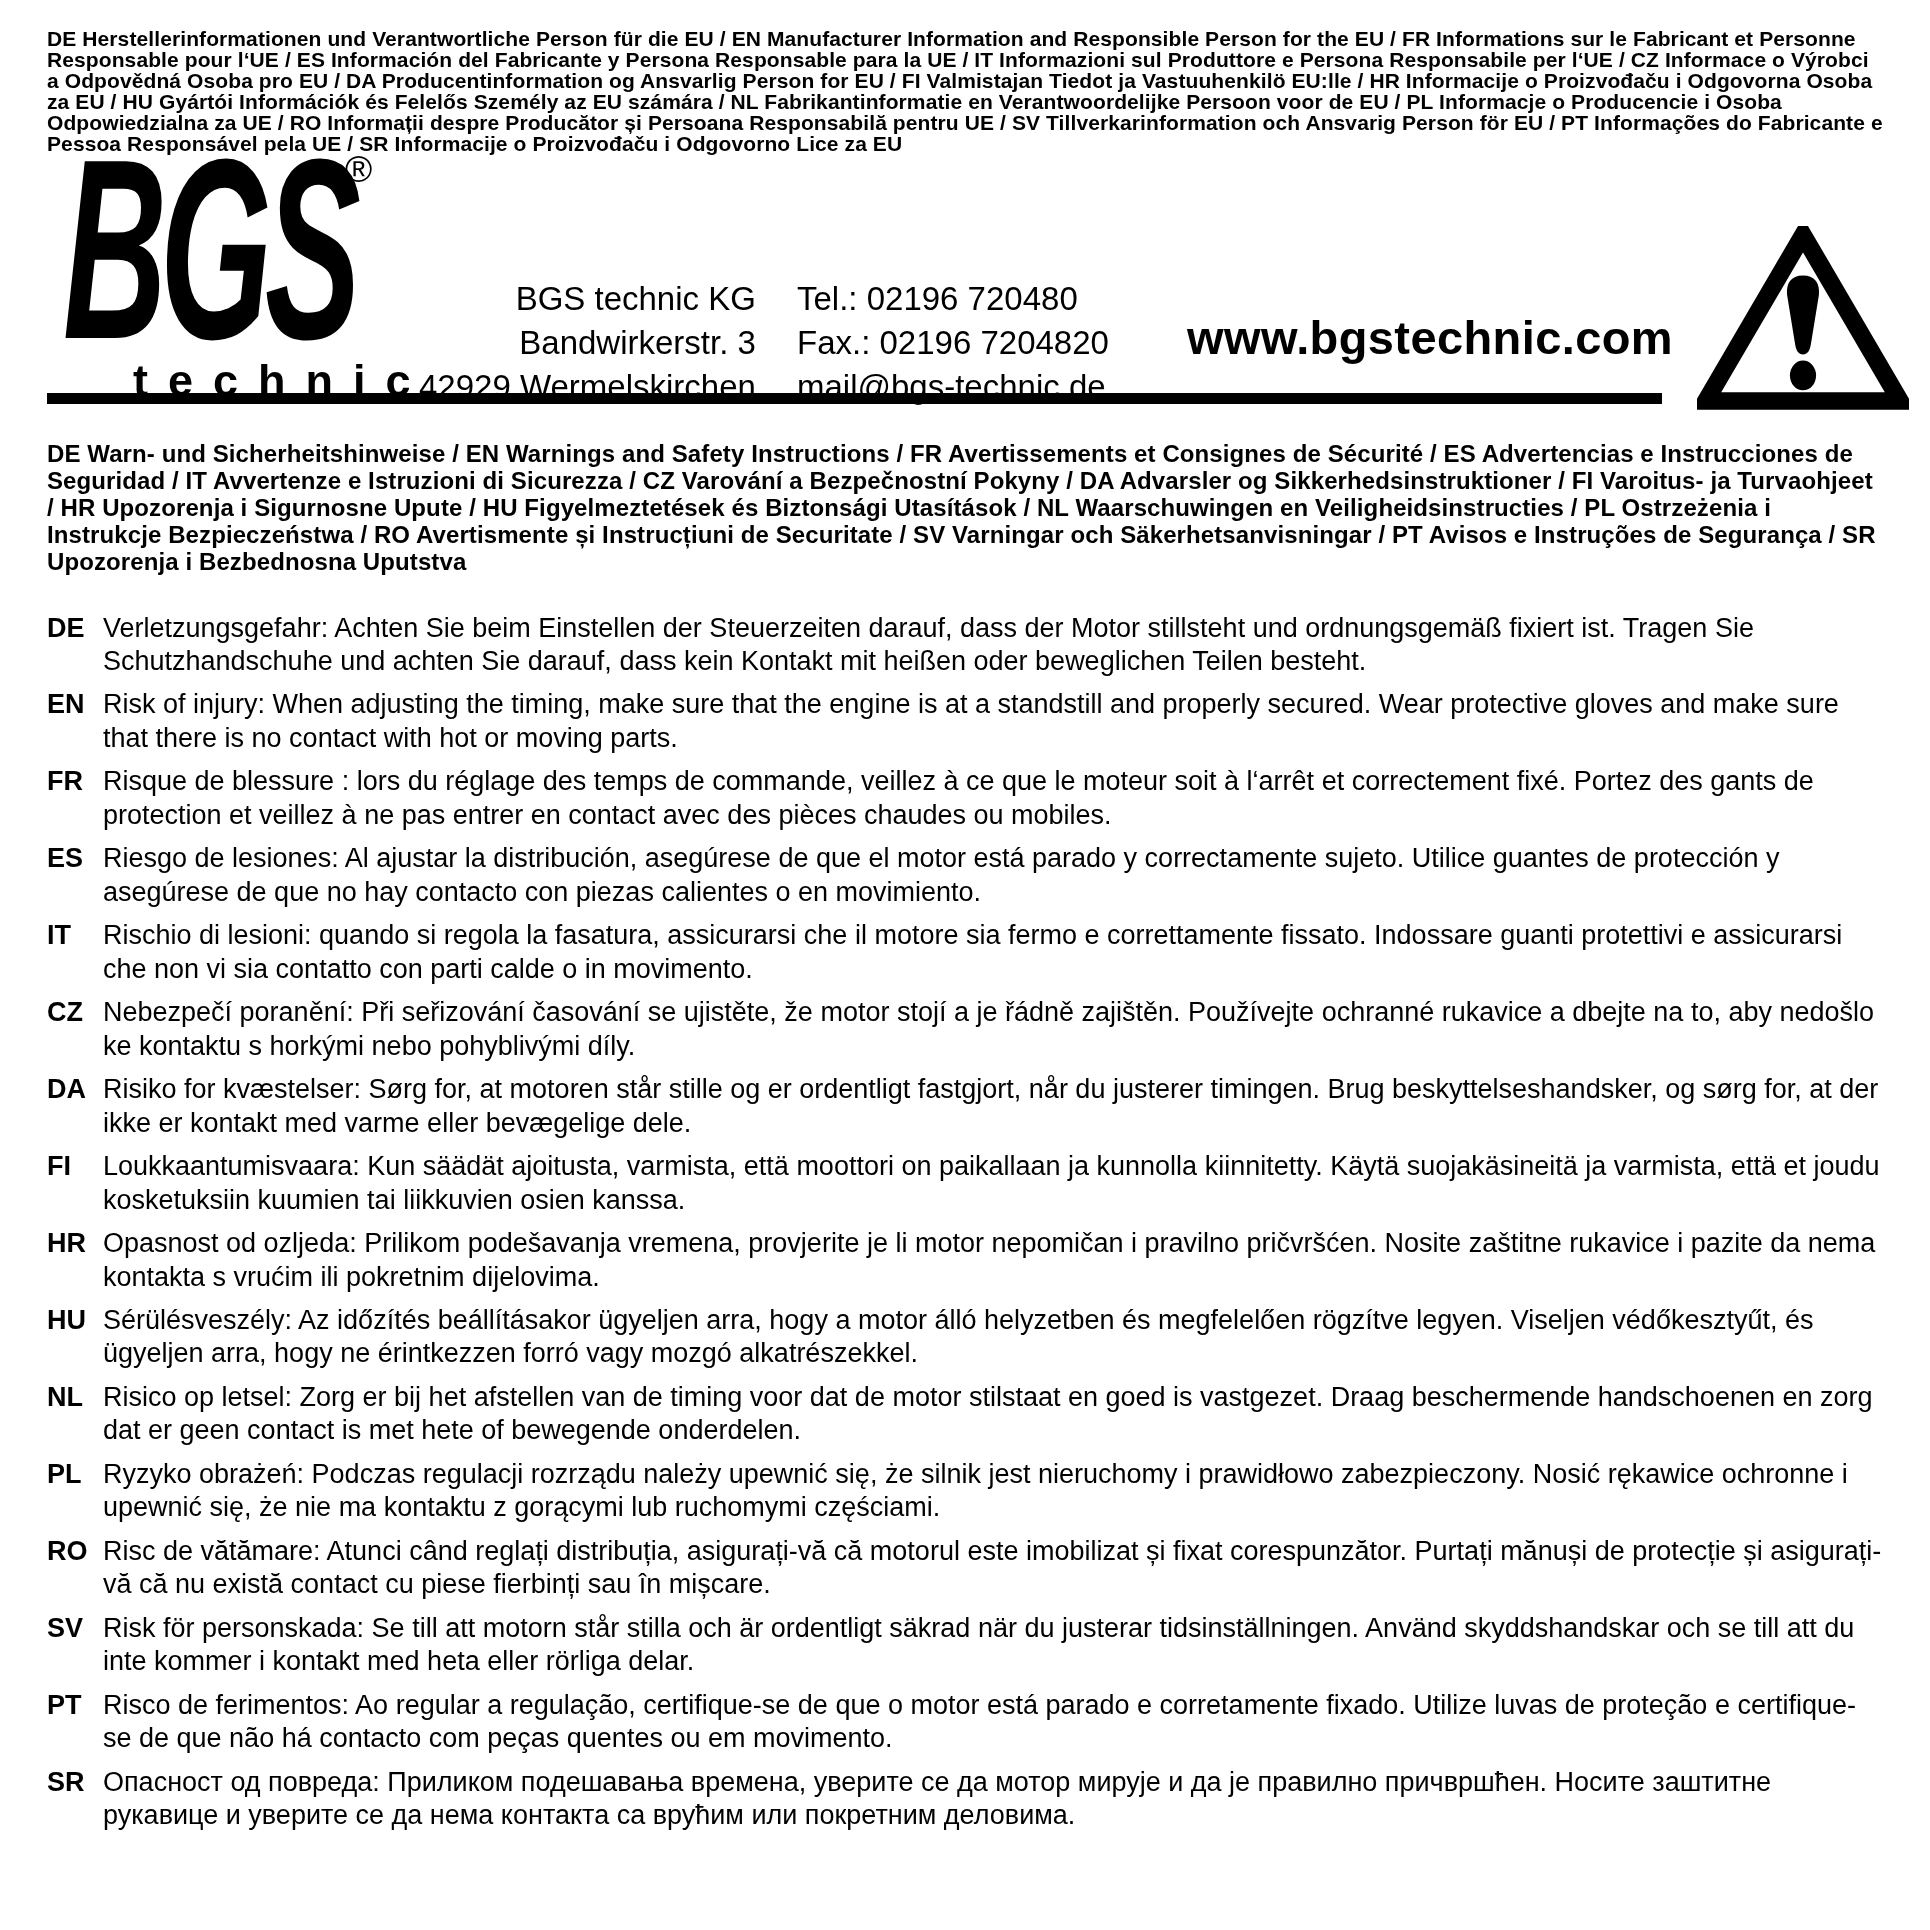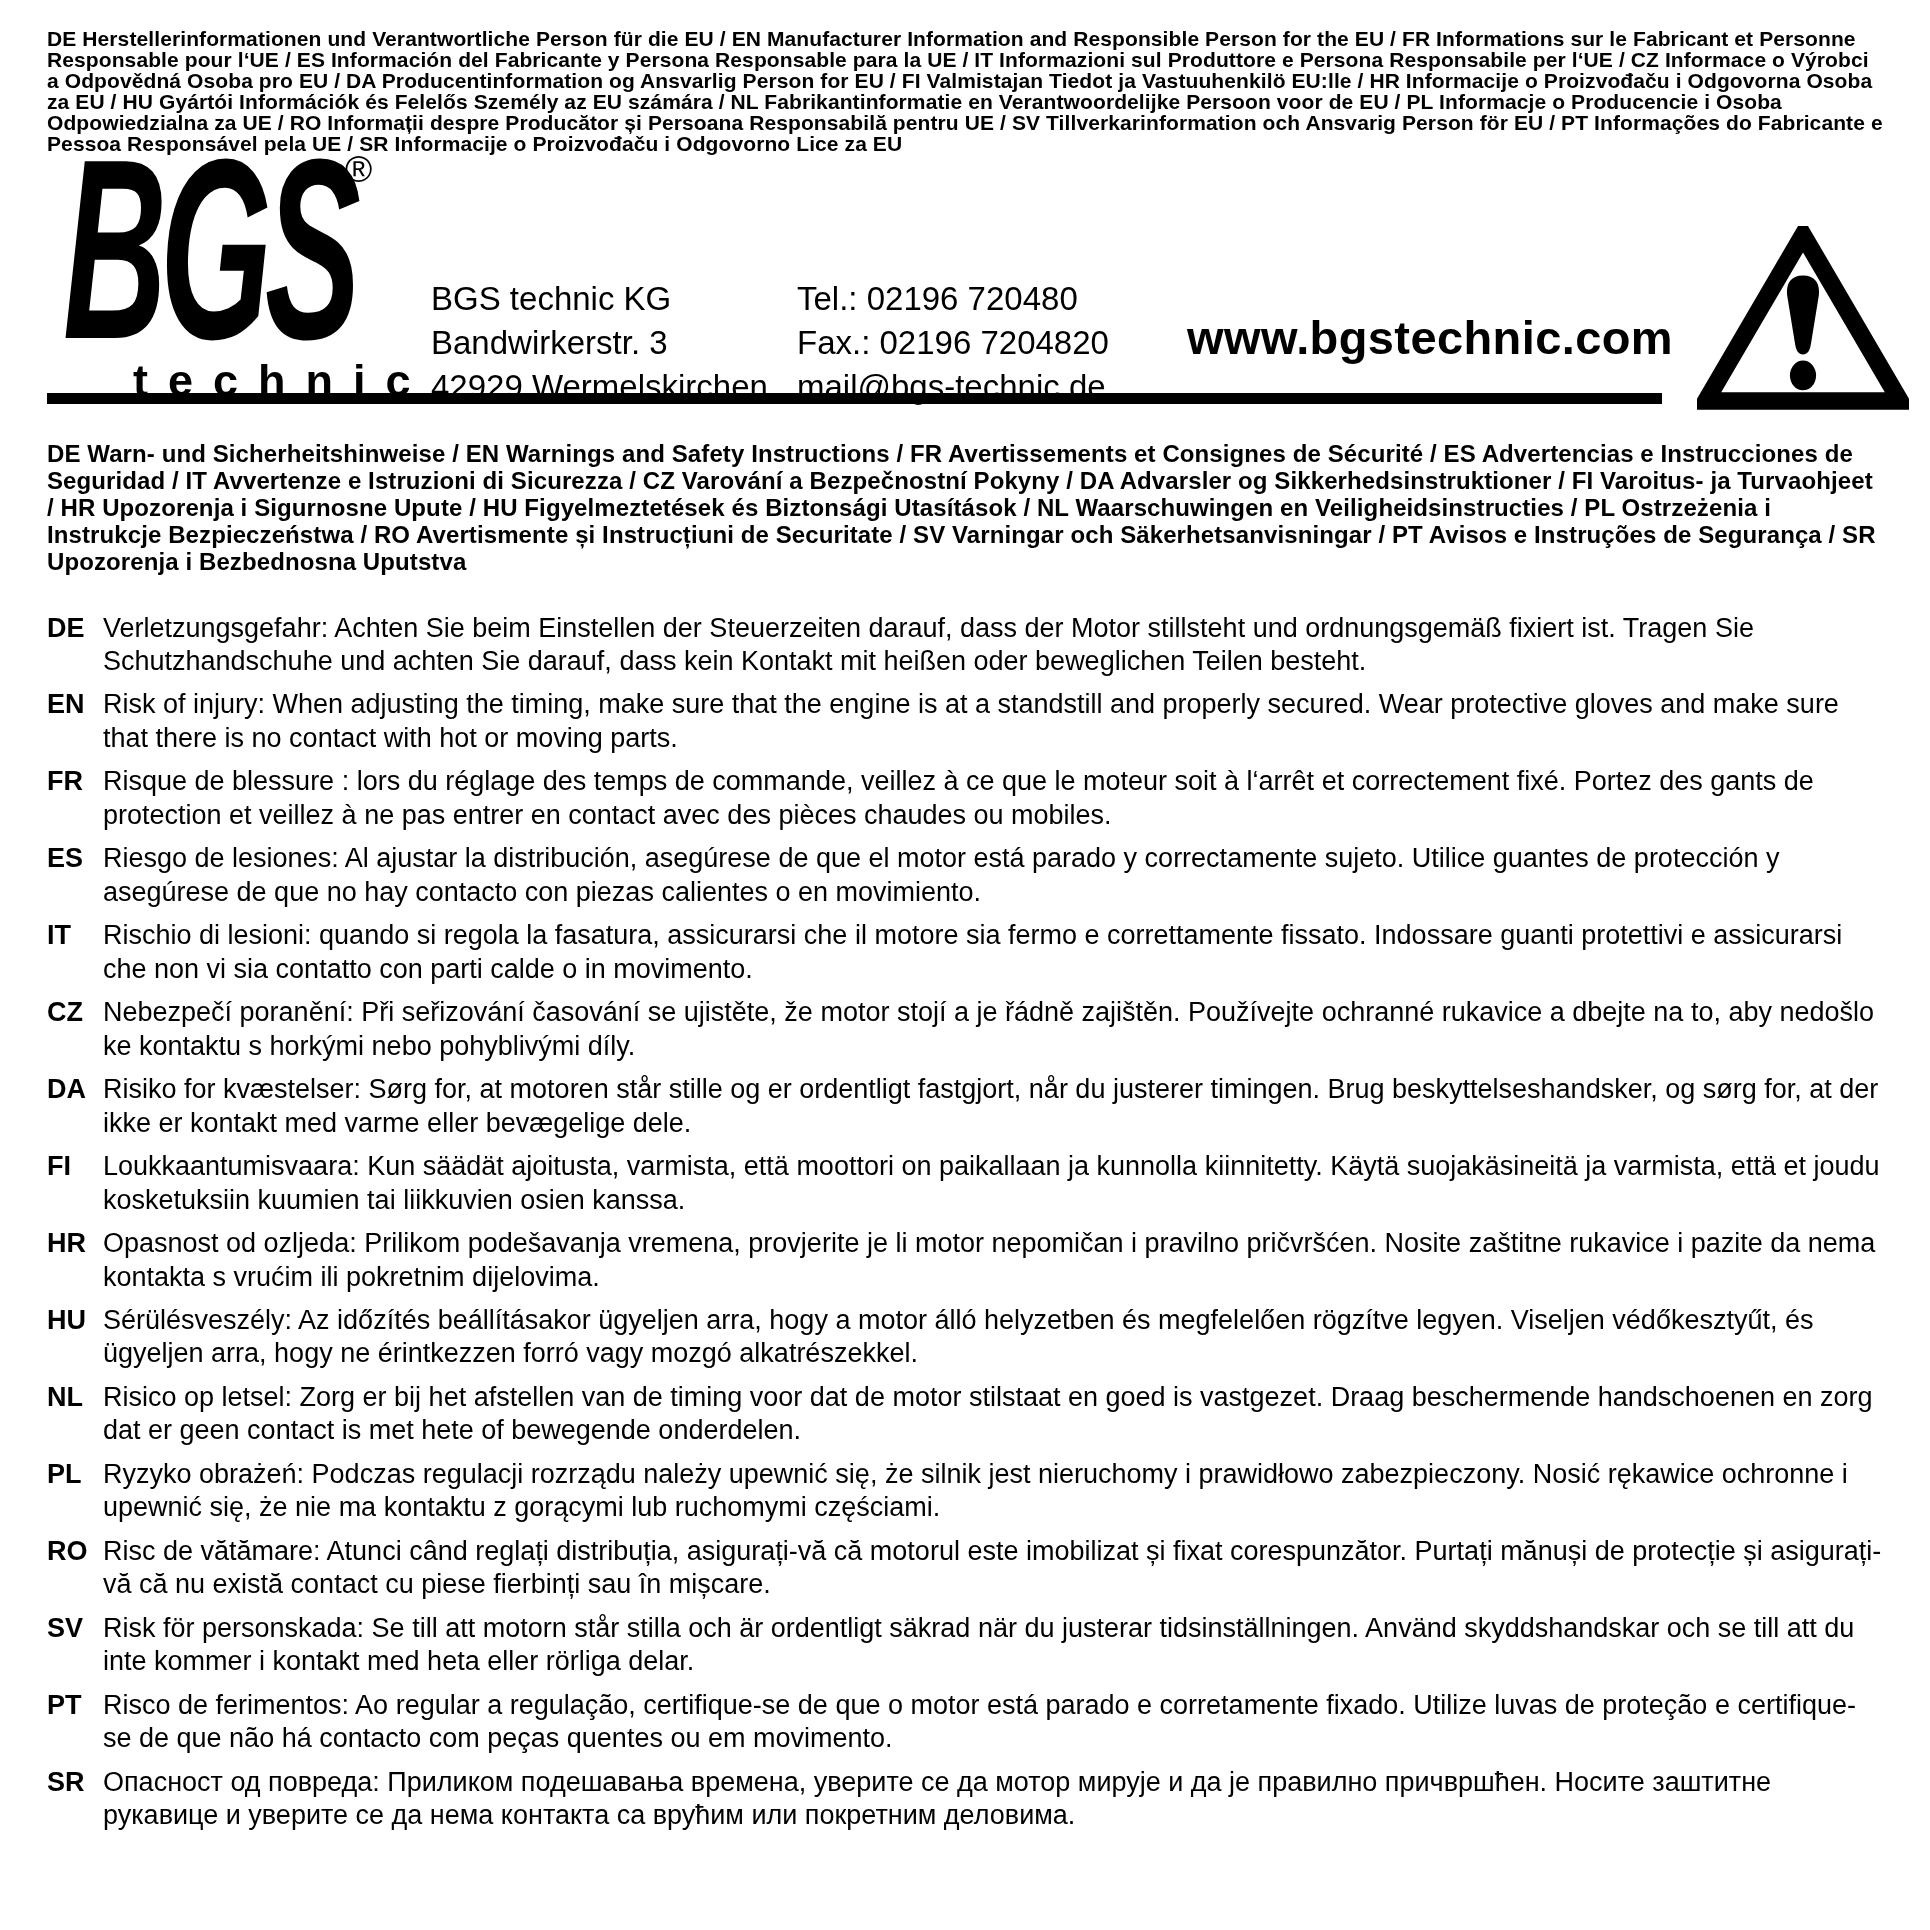--- a/index.html
+++ b/index.html
@@ -69,21 +69,21 @@
     letter-spacing: 20px;
     line-height: 1;
   }
   .address, .contact {
     position: absolute;
     top: 123px;
     font-size: 33px;
     line-height: 44px;
     font-weight: normal;
   }
-  .address { left: 384px; }
+  .address { left: 372px; text-align: right; }
   .contact { left: 750px; }
   .website {
     position: absolute;
     left: 1140px;
     top: 156px;
     font-size: 47px;
     font-weight: bold;
     letter-spacing: 0.4px;
   }
   .warning-triangle {

